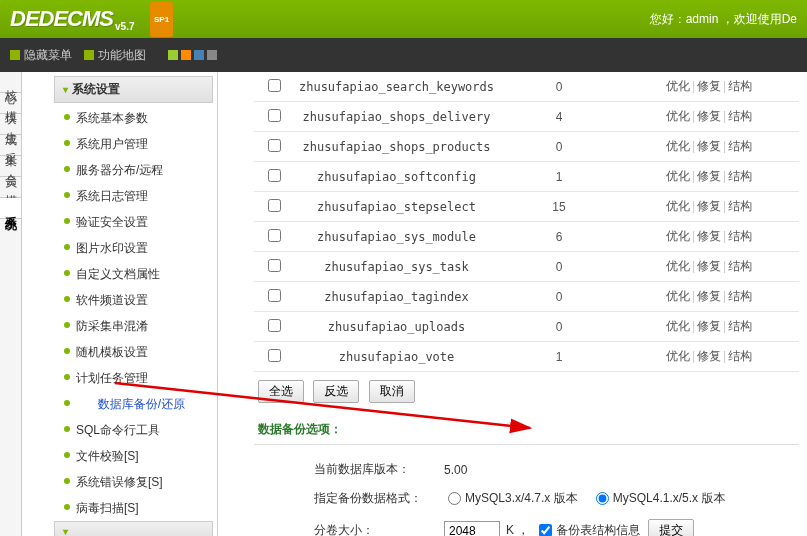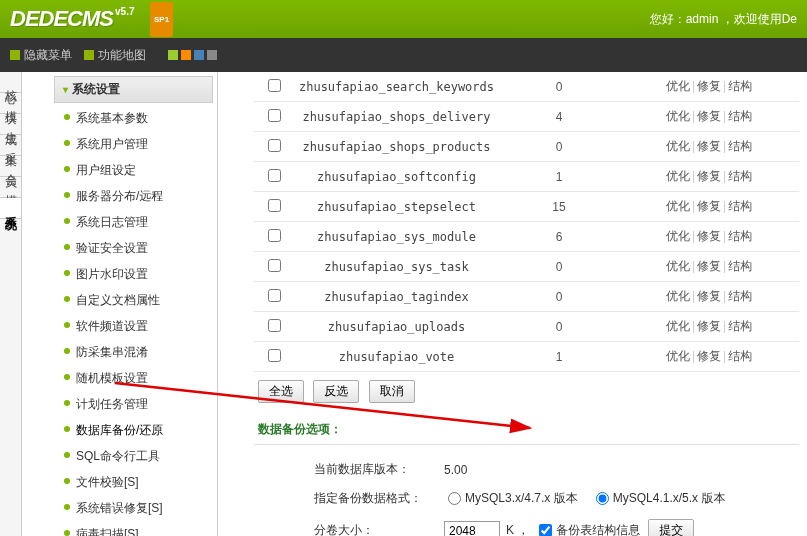--- a/index.html
+++ b/index.html
@@ -1,19 +1,19 @@
 <!DOCTYPE html>
 <html><head>
 <meta charset="utf-8">
 <style>
 * { margin: 0; padding: 0; box-sizing: border-box; }
 body { font-family: "Microsoft YaHei", Arial, sans-serif; font-size: 12px; background: #fff; width: 807px; height: 536px; overflow: hidden; position: relative; }
 
 .header { background: linear-gradient(to bottom, #7fb800, #6ba300); height: 38px; display: flex; align-items: center; padding: 0 10px; position: relative; }
-.logo { display: flex; align-items: flex-start; }
+.logo { display: flex; align-items: flex-end; }
 .logo-text { font-family: Arial Black, sans-serif; font-size: 22px; font-weight: 900; font-style: italic; color: #fff; text-shadow: 1px 1px 0 #5a8a00; letter-spacing: -1px; }
 .logo-version { font-size: 10px; color: #fff; margin-left: 2px; font-weight: bold; }
 .sp-badge { position: absolute; top: 2px; left: 150px; background: #e68a00; color: #fff; font-size: 8px; padding: 13px 4px; border-radius: 2px; font-weight: bold; }
 .welcome { margin-left: auto; color: #fff; font-size: 12px; }
 
 .subheader { background: #333; height: 34px; display: flex; align-items: center; padding: 0 10px; color: #ccc; font-size: 12px; }
 .subheader-item { margin-right: 12px; display: flex; align-items: center; }
 .subheader-icon { width: 10px; height: 10px; background: #8fb400; margin-right: 4px; }
 .color-squares { margin-left: 10px; display: flex; gap: 3px; }
 .color-sq { width: 10px; height: 10px; }
@@ -22,21 +22,21 @@
 
 .left-tabs { width: 22px; background: #f5f5f5; border-right: 1px solid #ccc; display: flex; flex-direction: column; }
 .vtab { writing-mode: vertical-rl; text-orientation: upright; padding: 8px 2px; font-size: 12px; color: #444; border-bottom: 1px solid #ccc; text-align: center; cursor: pointer; letter-spacing: 2px; }
 .vtab.active { background: #fff; color: #000; font-weight: bold; }
 
 .sidebar { width: 168px; background: #fff; border-right: 1px solid #ccc; overflow-y: auto; padding: 4px; }
 .side-section-head { background: linear-gradient(to bottom, #f0f0f0, #e0e0e0); border: 1px solid #ccc; padding: 4px 8px; font-weight: bold; color: #333; display: flex; align-items: center; margin-bottom: 2px; }
 .side-section-head::before { content: "▾"; color: #7fb800; margin-right: 4px; font-size: 10px; }
 .side-item { padding: 4px 6px 4px 22px; color: #333; position: relative; cursor: pointer; line-height: 18px; }
 .side-item::before { content: ""; position: absolute; left: 10px; top: 9px; width: 6px; height: 6px; border-radius: 50%; background: #7fb800; }
-.side-item.highlight { color: #000000; }
+.side-item.highlight { color: #1d4ed8; text-align: center; }
 
 .arrow-overlay { position: absolute; left: 110px; top: 378px; width: 430px; height: 60px; pointer-events: none; z-index: 10; }
 
 .content { flex: 1; padding: 0 8px 8px 8px; overflow-y: auto; background: #fff; }
 
 table.data { width: 100%; border-collapse: collapse; }
 table.data td { border-bottom: 1px solid #e6e6e6; padding: 6px 4px; text-align: center; color: #555; font-size: 12px; }
 table.data td.name { font-family: monospace; color: #444; }
 table.data td.ops { color: #555; }
 .op-sep { color: #ccc; margin: 0 2px; }
@@ -91,21 +91,20 @@
     <div class="vtab">模板</div>
     <div class="vtab active">系统</div>
   </div>
 
   <div class="sidebar">
     <div class="side-section-head">
         <span>系统设置</span>
       </div>
     <div class="side-item">系统基本参数</div>
     <div class="side-item">系统用户管理</div>
-    <div class="side-item">用户组设定</div>
     <div class="side-item">服务器分布/远程</div>
     <div class="side-item">系统日志管理</div>
     <div class="side-item">验证安全设置</div>
     <div class="side-item">图片水印设置</div>
     <div class="side-item">自定义文档属性</div>
     <div class="side-item">软件频道设置</div>
     <div class="side-item">防采集串混淆</div>
     <div class="side-item">随机模板设置</div>
     <div class="side-item">计划任务管理</div>
     <div class="side-item highlight">数据库备份/还原</div>

